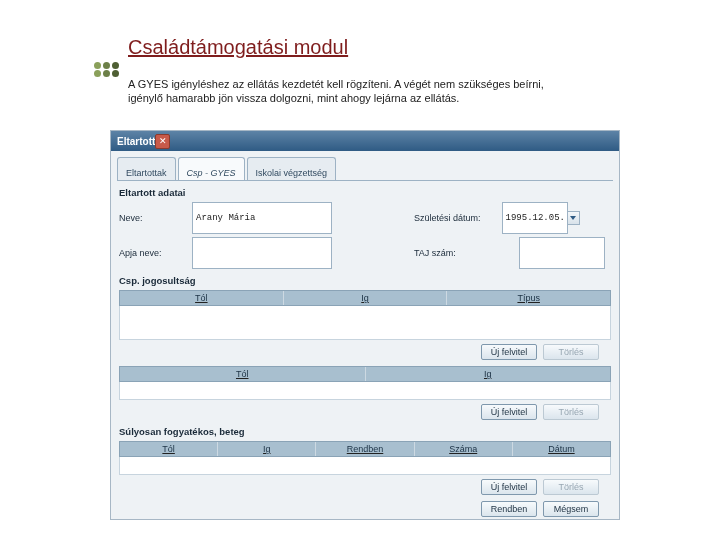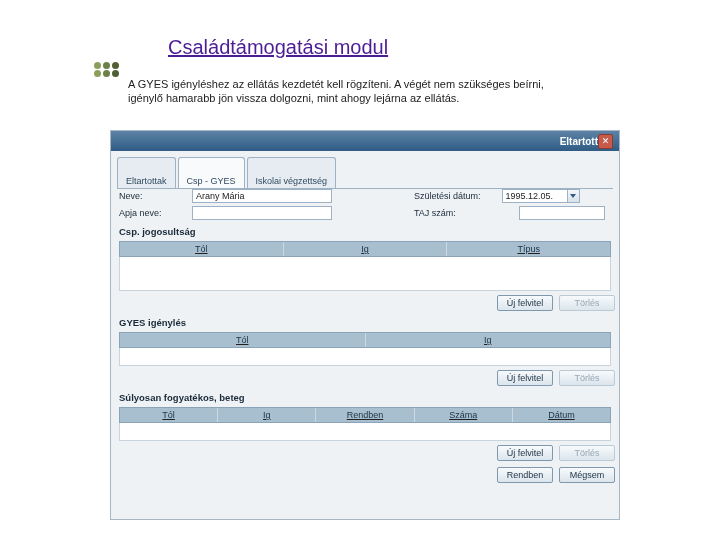--- a/index.html
+++ b/index.html
@@ -8,24 +8,23 @@
     background: #fff;
     width: 720px;
     height: 540px;
     position: relative;
   }
   .slide-heading {
     position: absolute;
     left: 128px;
     top: 36px;
     font-size: 20px;
-    color: #4c1d95;
+    color: #7f1d1d;
     text-decoration: underline;
     font-weight: normal;
-    margin-left: 40px;
   }
   .slide-text {
     position: absolute;
     left: 128px;
     top: 78px;
     font-size: 11px;
     color: #222;
     line-height: 1.25;
     width: 530px;
   }
@@ -56,49 +55,50 @@
     font-size: 9px;
     color: #222;
   }
   .titlebar {
     height: 20px;
     background: linear-gradient(#5d83a6, #2f5b84);
     color: #fff;
     display: flex;
     align-items: center;
     padding: 0 6px;
-    justify-content: flex-end;
+    justify-content: flex-start;
   }
   .titlebar-title { font-size: 10px; font-weight: bold; }
   .close-btn {
     width: 15px; height: 15px;
     background: #c75a4a;
     border: 1px solid #8a3a2e;
     display: flex; align-items: center; justify-content: center;
     color: #fff; font-size: 9px; line-height: 1;
     border-radius: 2px;
   }
   .tabs {
     display: flex;
     gap: 0;
     margin: 6px 6px 0 6px;
     border-bottom: 1px solid #9db2c4;
   }
   .tab {
-    padding: 18px 8px 2px 8px;
+    padding: 10px 8px 2px 8px;
     border: 1px solid #9db2c4;
     border-bottom: none;
     background: #e6ecf1;
     margin-right: 2px;
     border-radius: 3px 3px 0 0;
     font-size: 9px;
     color: #314a60;
   }
   .tab.active {
     background: #f8fafc;
+    font-style: italic;
   }
   .section-title {
     font-weight: bold;
     font-size: 9.5px;
     margin: 6px 8px 4px 8px;
     color: #1a2a39;
   }
   .form-area {
     margin: 0 8px;
   }
@@ -107,27 +107,28 @@
     align-items: center;
     margin-bottom: 3px;
     gap: 21px;
   }
   .lbl {
     font-size: 9px;
     color: #1a2a39;
     white-space: nowrap;
   }
   .field {
-    height: 14px;
+    height: 32px;
     background: #fff;
     border: 1px solid #9db2c4;
     padding: 0 3px;
     font-size: 9px;
     display: flex;
     align-items: center;
+    font-family: Liberation Mono, monospace;
   }
   .field.ro { background: #f3f6f8; }
   .dd {
     display: flex;
     align-items: center;
   }
   .dd-btn {
     width: 12px; height: 14px;
     border: 1px solid #9db2c4;
     border-left: none;
@@ -164,21 +165,21 @@
     border-top: none;
     min-height: 20px;
     margin: 0 8px;
   }
   .grid-body.h28 { min-height: 34px; }
   .grid-body.h18 { min-height: 18px; }
   .btn-row {
     display: flex;
     justify-content: flex-end;
     gap: 6px;
-    margin: 4px 4px 6px 8px;
+    margin: 4px 20px 6px 8px;
   }
   .btn {
     min-width: 56px;
     height: 16px;
     border: 1px solid #7f98ad;
     background: linear-gradient(#f7fafc,#dbe5ed);
     border-radius: 2px;
     display: flex; align-items: center; justify-content: center;
     font-size: 9px;
     color: #233647;
@@ -210,20 +211,21 @@
     <span class="titlebar-title">Eltartott</span>
     <span class="close-btn">✕</span>
   </div>
 
   <div class="tabs">
     <div class="tab">Eltartottak</div>
     <div class="tab active">Csp - GYES</div>
     <div class="tab">Iskolai végzettség</div>
   </div>
 
+  <div class="section-title">Eltartott adatai</div>
   <div class="form-area">
     <div class="form-row">
       <span class="lbl" style="width:52px">Neve:</span>
       <span class="field" style="width:140px">Arany Mária</span>
       <span class="spacer" style="width:40px"></span>
       <span class="lbl">Születési dátum:</span>
       <span class="dd">
         <span class="field" style="width:66px">1995.12.05.</span>
         <span class="dd-btn">
             <span class="dd-tri"></span>
@@ -244,21 +246,20 @@
     <div class="col">Tól</div>
     <div class="col">Ig</div>
     <div class="col">Típus</div>
   </div>
   <div class="grid-body h28"></div>
   <div class="btn-row">
     <span class="btn">Új felvitel</span>
     <span class="btn disabled">Törlés</span>
   </div>
 
-  <div class="section-title">GYES igénylés</div>
   <div class="grid-header">
     <div class="col">Tól</div>
     <div class="col">Ig</div>
   </div>
   <div class="grid-body h18"></div>
   <div class="btn-row">
     <span class="btn">Új felvitel</span>
     <span class="btn disabled">Törlés</span>
   </div>
 

